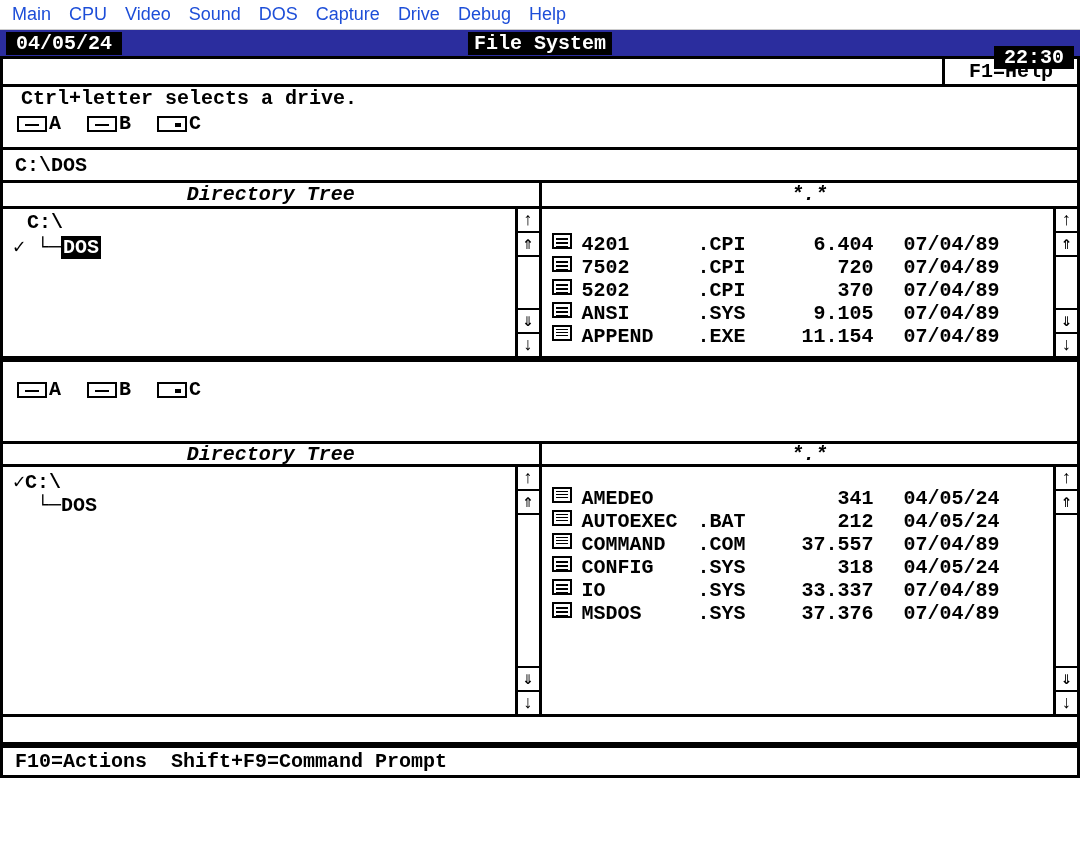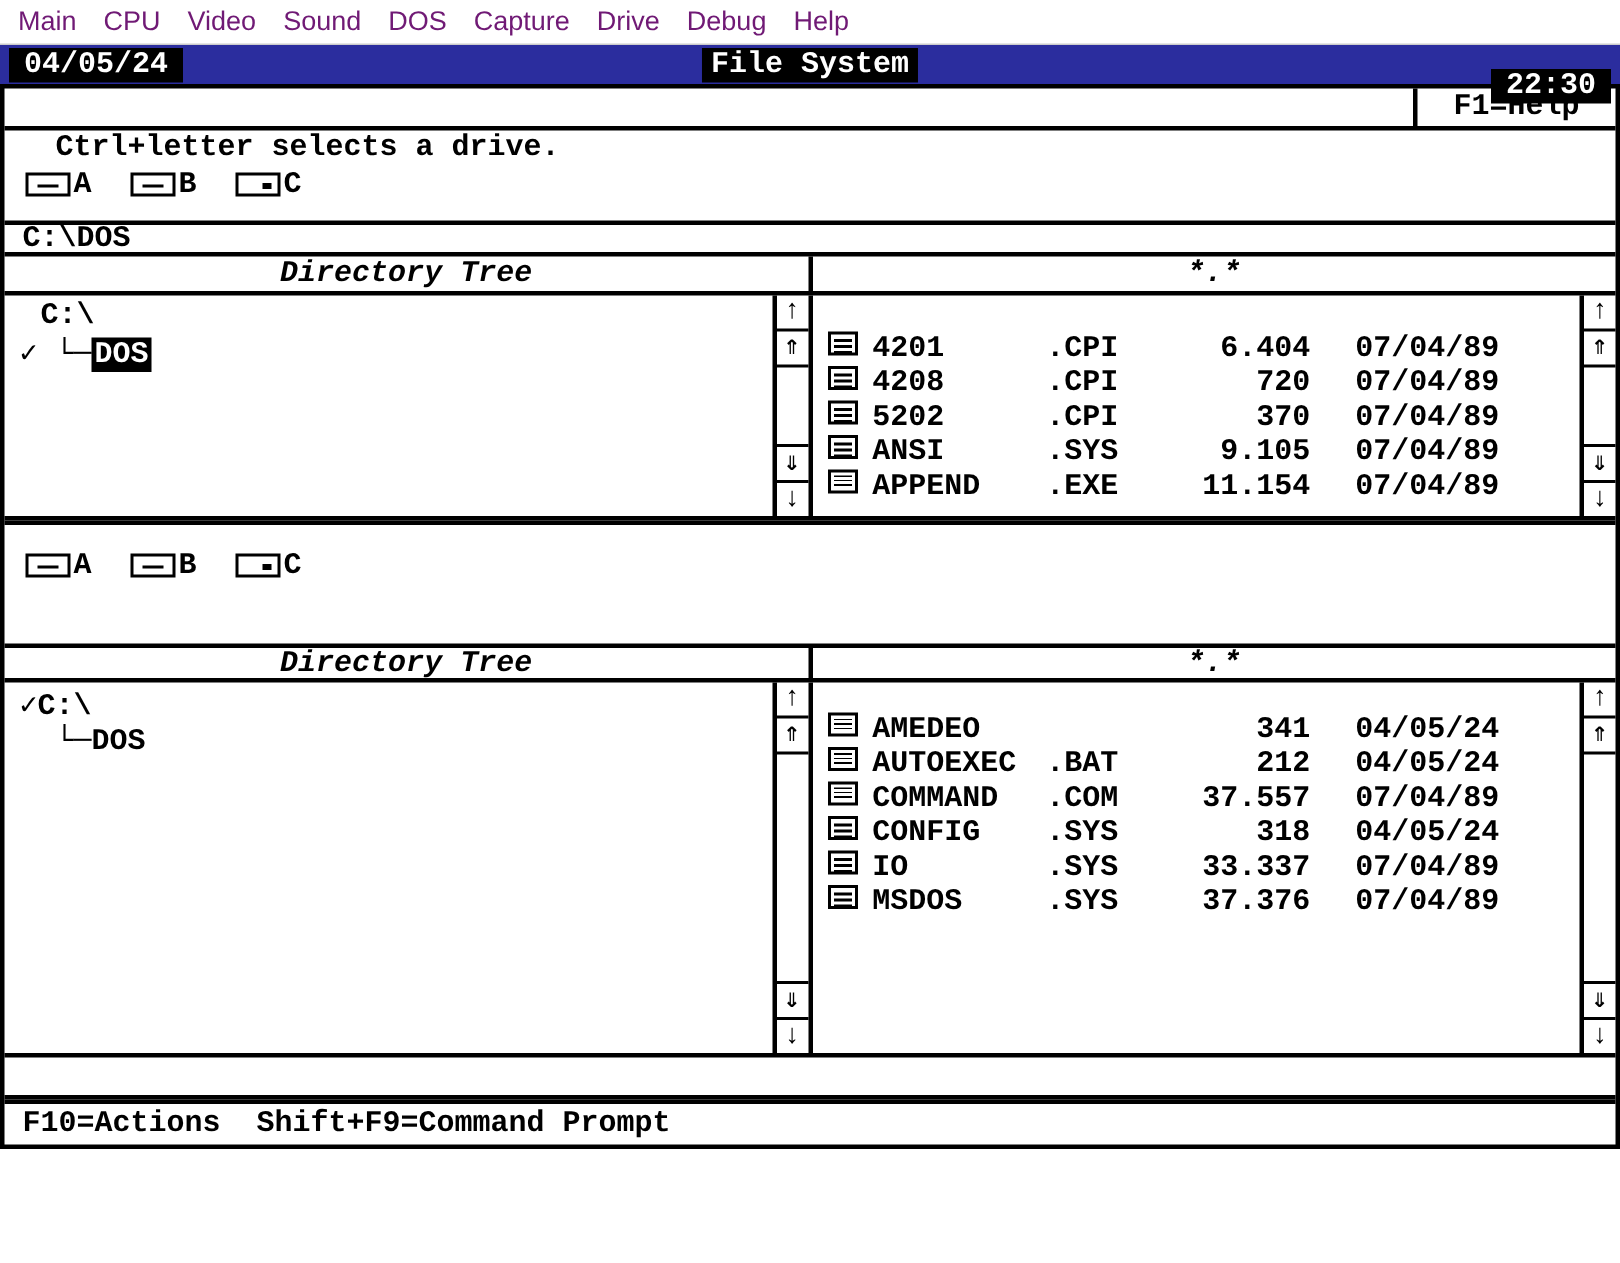--- a/index.html
+++ b/index.html
@@ -13,21 +13,21 @@
     height: 842px;
     overflow: hidden;
   }
   .host-menu {
     display: flex;
     gap: 18px;
     padding: 4px 12px;
     font-family: Arial, sans-serif;
     font-size: 18px;
     font-weight: normal;
-    color: #701a75;
+    color: #1d4ed8;
     background: #fff;
     border-bottom: 1px solid #ccc;
   }
   .host-menu span { cursor: default; }
   .titlebar {
     background: #2b2d9e;
     color: #fff;
     display: flex;
     align-items: center;
     height: 26px;
@@ -67,21 +67,21 @@
   .menubar .menus .u { text-decoration: underline; }
   .menubar .help-cell {
     margin-left: auto;
     border-left: 3px solid #000;
     padding: 0 24px;
     height: 100%;
     display: flex;
     align-items: center;
   }
   .drive-hint {
-    padding: 0 34px;
+    padding: 0 18px;
   }
   .drive-row {
     display: flex;
     gap: 26px;
     padding: 2px 14px 12px 14px;
     align-items: center;
   }
   .drive-icon {
     display: inline-block;
     width: 30px;
@@ -102,21 +102,21 @@
     content: "";
     position: absolute;
     right: 4px; top: 5px;
     width: 6px; height: 4px;
     background: #000;
   }
   .pathbar {
     border-top: 3px solid #000;
     border-bottom: 3px solid #000;
     padding: 0 12px;
-    height: 24px;
+    height: 36px;
     display: flex;
     align-items: center;
   }
   .split-head {
     display: flex;
     height: 26px;
     border-bottom: 3px solid #000;
     font-style: italic;
   }
   .split-head > div {
@@ -262,21 +262,21 @@
         <div class="arr">↑</div>
         <div class="dbl">⇑</div>
         <div class="track"></div>
         <div class="dbl bot">⇓</div>
         <div class="arr bot">↓</div>
       </div>
     </div>
     <div class="panel">
       <div class="panel-body" id="files-top" style="padding-top:24px">
           <div class="file-row"><span class="file-icon doc"></span><span>4201</span><span>.CPI</span><span class="size">6.404</span><span class="date">07/04/89</span></div>
-          <div class="file-row"><span class="file-icon doc"></span><span>4208</span><span>.CPI</span><span class="size">720</span><span class="date">07/04/89</span></div>
+          <div class="file-row"><span class="file-icon doc"></span><span>7502</span><span>.CPI</span><span class="size">720</span><span class="date">07/04/89</span></div>
           <div class="file-row"><span class="file-icon doc"></span><span>5202</span><span>.CPI</span><span class="size">370</span><span class="date">07/04/89</span></div>
           <div class="file-row"><span class="file-icon doc"></span><span>ANSI</span><span>.SYS</span><span class="size">9.105</span><span class="date">07/04/89</span></div>
           <div class="file-row"><span class="file-icon exe"></span><span>APPEND</span><span>.EXE</span><span class="size">11.154</span><span class="date">07/04/89</span></div>
         </div>
       <div class="scrollbar">
         <div class="arr">↑</div>
         <div class="dbl">⇑</div>
         <div class="track">
             <div class="thumb"></div>
           </div>

